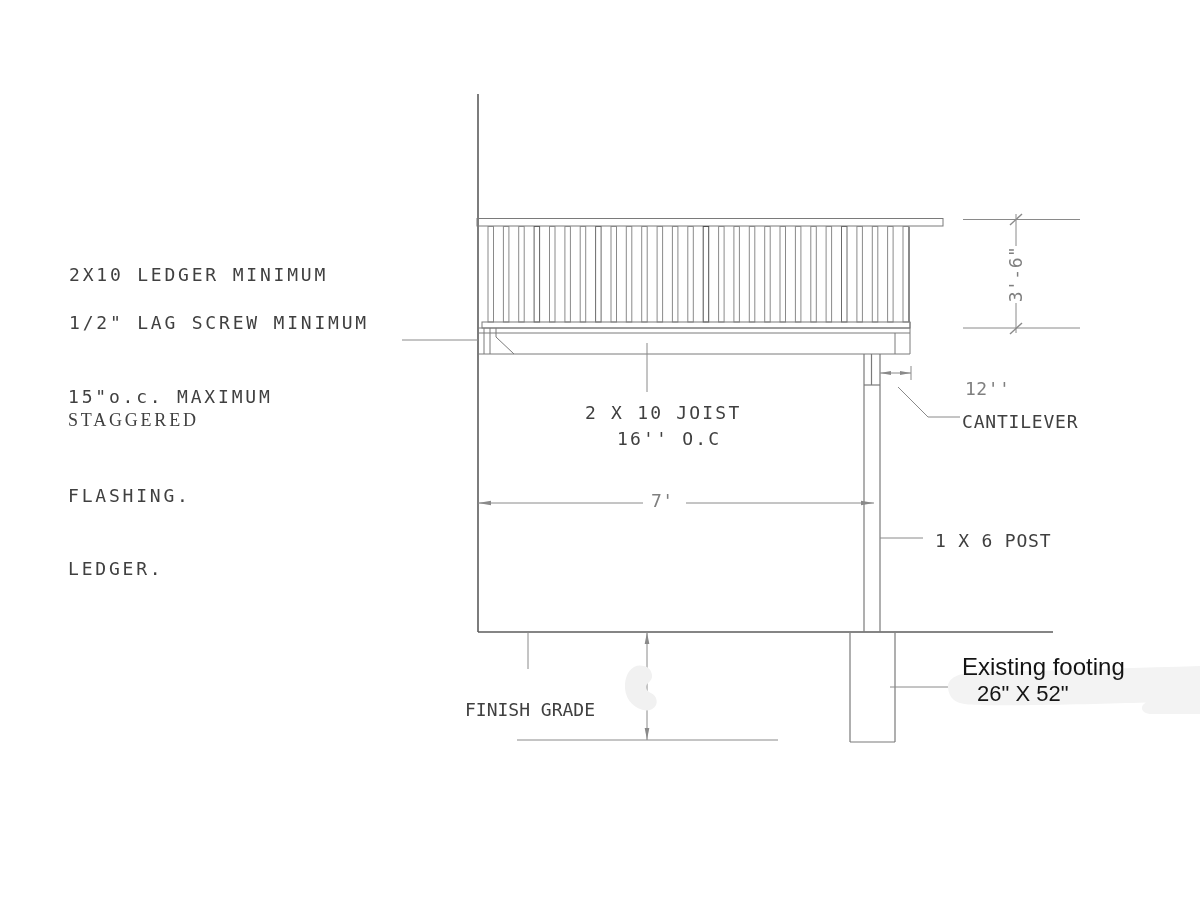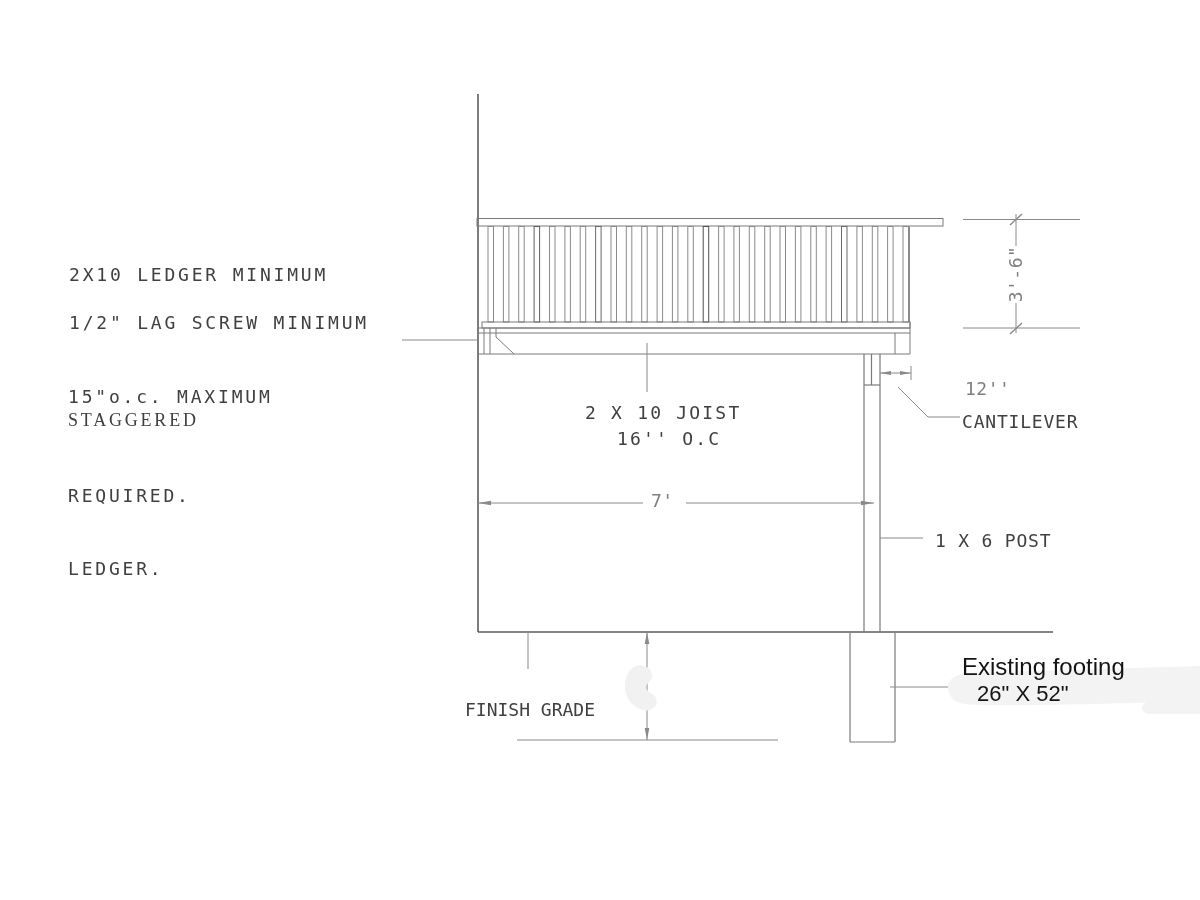--- a/index.html
+++ b/index.html
@@ -165,21 +165,21 @@
       <path fill="#f3f3f3" d="M948,688 C947,678 959,673 974,672.5 C1040,671 1130,668 1200,666
         L1200,714 L1152,714 C1141,714 1139,706 1146,702.5 C1100,704 1000,706.5 968,704.5
         C954,703.5 949,697 948,688 Z"></path>
     </g>
   </svg>
 
   <div class="cad-label" style="left:69px;top:263px;">2X10 LEDGER MINIMUM</div>
   <div class="cad-label" style="left:69px;top:311px;">1/2" LAG SCREW MINIMUM</div>
   <div class="cad-label" style="left:68px;top:385px;">15"o.c. MAXIMUM</div>
   <div class="cad-label" style="left:68px;top:409px;font-family:Liberation Serif, serif;">STAGGERED</div>
-  <div class="cad-label" style="left:68px;top:484px;">REQUIRED.</div>
+  <div class="cad-label" style="left:68px;top:484px;">FLASHING.</div>
   <div class="cad-label" style="left:68px;top:557px;">LEDGER.</div>
 
   <div class="cad-label cad-mid" style="left:585px;top:401px;">2 X 10 JOIST</div>
   <div class="cad-label cad-mid" style="left:585px;top:427px;margin-left:32px;">16'' O.C</div>
 
   <div class="dim-label" style="left:651px;top:490px;">7'</div>
   <div class="dim-label" style="left:965px;top:362px;margin-top:16px;">12''</div>
   <div class="dim-label rot" style="left:1015px;top:274px;">3'-6"</div>
 
   <div class="cad-label cad-tight" style="left:962px;top:410px;">CANTILEVER</div>

